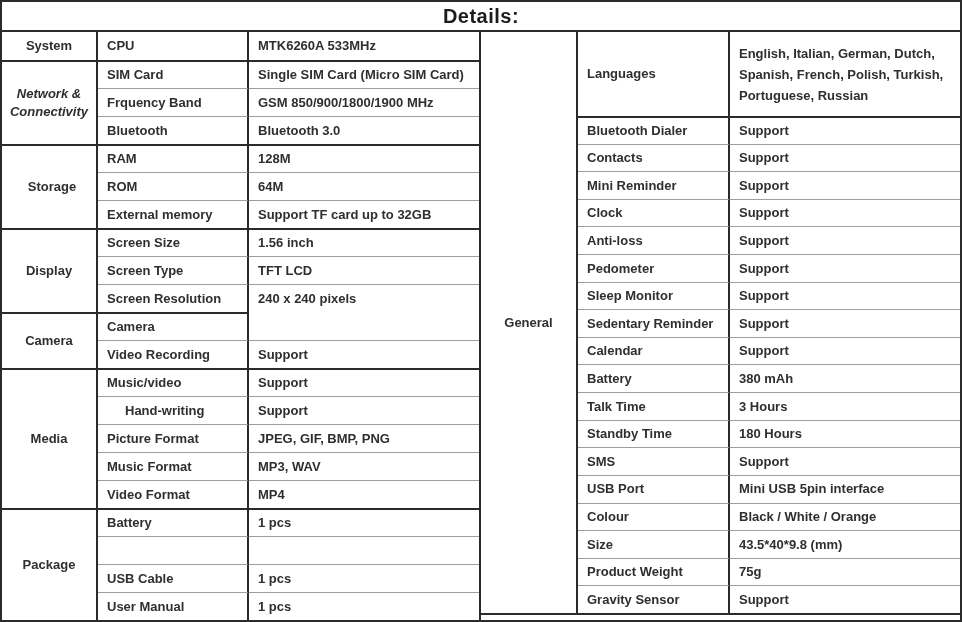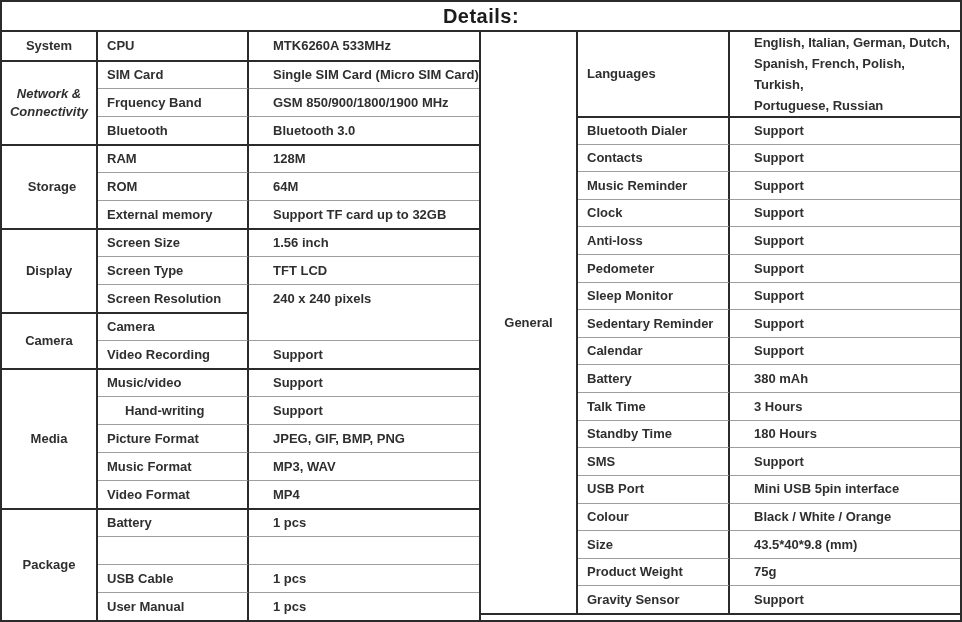--- a/index.html
+++ b/index.html
@@ -43,21 +43,21 @@
   }
   .group-cell{
     justify-content:center;text-align:center;
     padding:0 6px;border-right:2px solid var(--dark);line-height:1.35;
   }
   .label-cell{
     padding-left:9px;border-right:2px solid var(--dark);
     white-space:nowrap;overflow:hidden;
   }
   .value-cell{
-    padding-left:24px;white-space:nowrap;overflow:hidden;
+    padding-left:9px;white-space:nowrap;overflow:hidden;
   }
   .value-cell.multiline{
     white-space:pre-line;line-height:21px;overflow:visible;padding-right:4px;
   }
   .sep-dark{border-top:2px solid var(--dark);}
   .sep-light{border-top:1px solid var(--light);}
 </style>
 </head>
 <body>
 
@@ -117,21 +117,21 @@
     <div class="spec-table right-table">
         <div class="cell group-cell" style="grid-area: 1 / 1 / span 19;">General</div>
         <div class="cell label-cell" style="grid-area: 1 / 2;">Languages</div>
         <div class="cell value-cell multiline" style="grid-area: 1 / 3;">English, Italian, German, Dutch,
 Spanish, French, Polish, Turkish,
 Portuguese, Russian</div>
         <div class="cell label-cell sep-dark" style="grid-area: 2 / 2;">Bluetooth Dialer</div>
         <div class="cell value-cell sep-dark" style="grid-area: 2 / 3;">Support</div>
         <div class="cell label-cell sep-light" style="grid-area: 3 / 2;">Contacts</div>
         <div class="cell value-cell sep-light" style="grid-area: 3 / 3;">Support</div>
-        <div class="cell label-cell sep-light" style="grid-area: 4 / 2;">Music Reminder</div>
+        <div class="cell label-cell sep-light" style="grid-area: 4 / 2;">Mini Reminder</div>
         <div class="cell value-cell sep-light" style="grid-area: 4 / 3;">Support</div>
         <div class="cell label-cell sep-light" style="grid-area: 5 / 2;">Clock</div>
         <div class="cell value-cell sep-light" style="grid-area: 5 / 3;">Support</div>
         <div class="cell label-cell sep-light" style="grid-area: 6 / 2;">Anti-loss</div>
         <div class="cell value-cell sep-light" style="grid-area: 6 / 3;">Support</div>
         <div class="cell label-cell sep-light" style="grid-area: 7 / 2;">Pedometer</div>
         <div class="cell value-cell sep-light" style="grid-area: 7 / 3;">Support</div>
         <div class="cell label-cell sep-light" style="grid-area: 8 / 2;">Sleep Monitor</div>
         <div class="cell value-cell sep-light" style="grid-area: 8 / 3;">Support</div>
         <div class="cell label-cell sep-light" style="grid-area: 9 / 2;">Sedentary Reminder</div>

